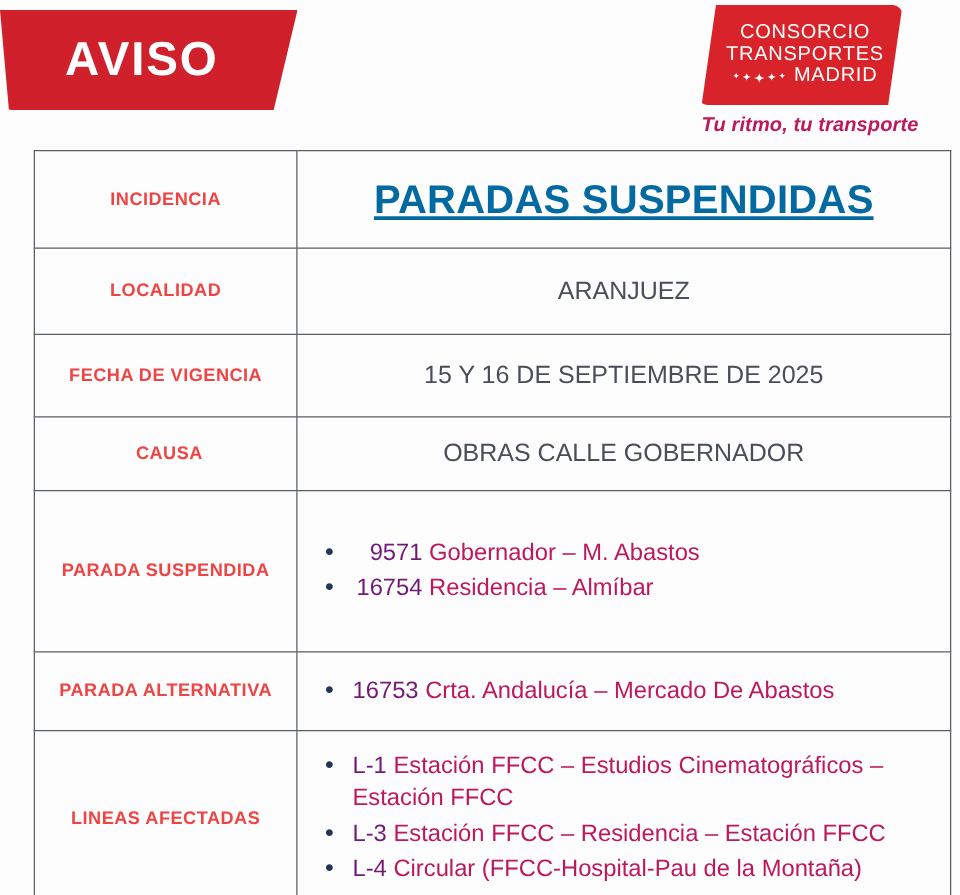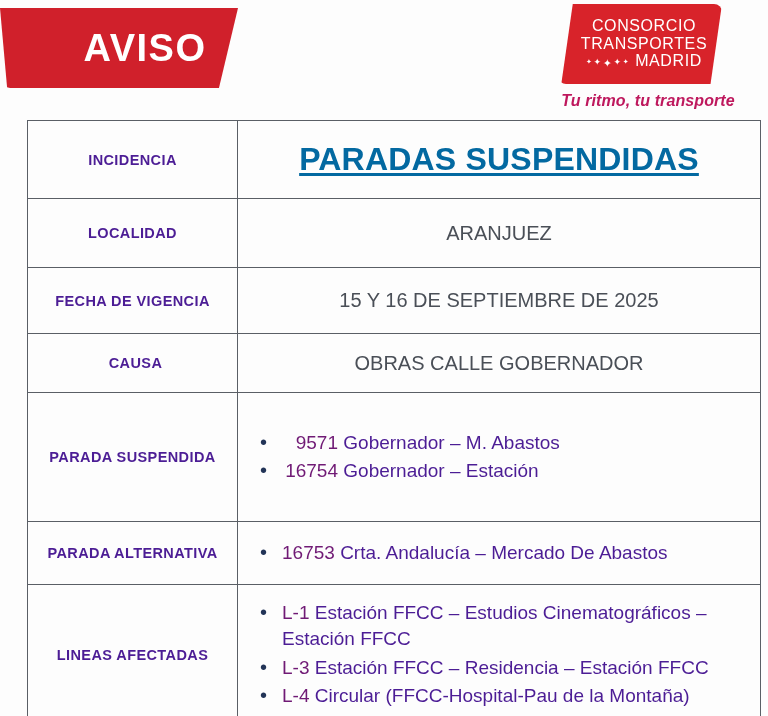--- a/index.html
+++ b/index.html
@@ -31,21 +31,20 @@
     left: 0;
     top: 8px;
     width: 238px;
     height: 80px;
     background: #D0202B;
     -webkit-clip-path: polygon(0 0, 100% 0, 92% 100%, 3% 100%);
     clip-path: polygon(0 0, 100% 0, 92% 100%, 3% 100%);
     border-bottom-left-radius: 10px;
     display: flex;
     align-items: center;
-    justify-content: center;
   }
   .aviso-text {
     color: #ffffff;
     font-size: 38px;
     font-weight: bold;
     letter-spacing: 1.5px;
     margin-left: 52px;
     line-height: 1;
   }
 
@@ -126,21 +125,21 @@
     border-collapse: collapse;
     table-layout: fixed;
   }
   .notice-table td {
     border: 1.4px solid #5a5f66;
     vertical-align: middle;
   }
   .col-label {
     width: 210px;
     text-align: center;
-    color: #4c1d95;
+    color: #ef4444;
     font-size: 14.5px;
     font-weight: bold;
     letter-spacing: 0.4px;
     padding: 4px 6px;
   }
   .col-label.left-align {
     text-align: center;
     padding-left: 12px;
   }
   .col-value {
@@ -195,21 +194,21 @@
   }
   .code {
     color: #701a75;
     font-weight: normal;
   }
   .code.pad {
     display: inline-block;
     min-width: 56px;
     text-align: right;
   }
-  .stopname { color: #4c1d95; }
+  .stopname { color: #be185d; }
 </style>
 </head>
 <body>
 
 <div class="page">
 
   <div class="header">
 
     <div class="aviso-banner">
       <span class="aviso-text">AVISO</span>
@@ -262,21 +261,21 @@
       <tr class="r5">
         <td class="col-label">PARADA SUSPENDIDA</td>
         <td class="col-value list-cell">
           <ul class="bullets">
             <li>
               <span class="code pad">9571</span>
               <span class="stopname">Gobernador – M. Abastos</span>
             </li>
             <li>
               <span class="code pad">16754</span>
-              <span class="stopname">Gobernador – Estación</span>
+              <span class="stopname">Residencia – Almíbar</span>
             </li>
           </ul>
         </td>
       </tr>
 
       <tr class="r6">
         <td class="col-label">PARADA ALTERNATIVA</td>
         <td class="col-value list-cell">
           <ul class="bullets">
             <li>

